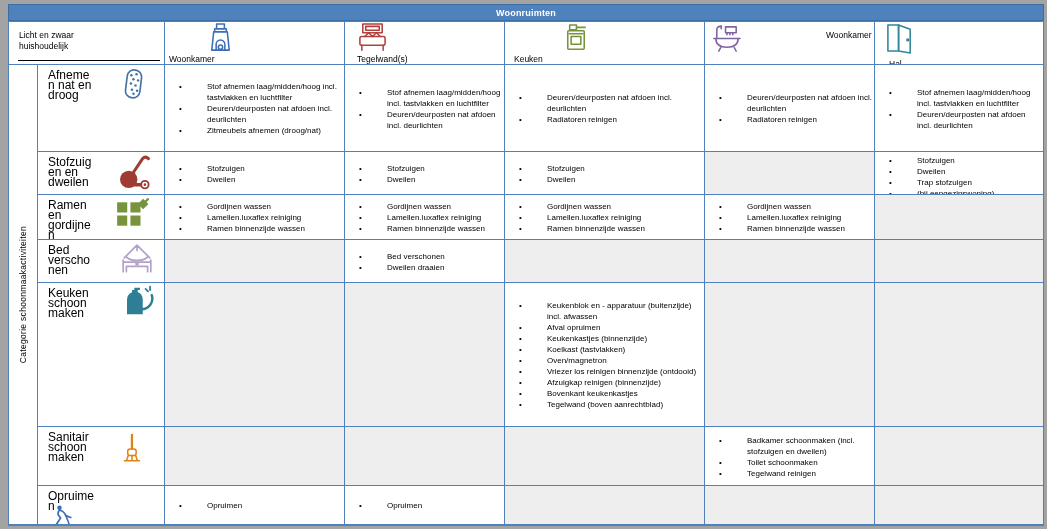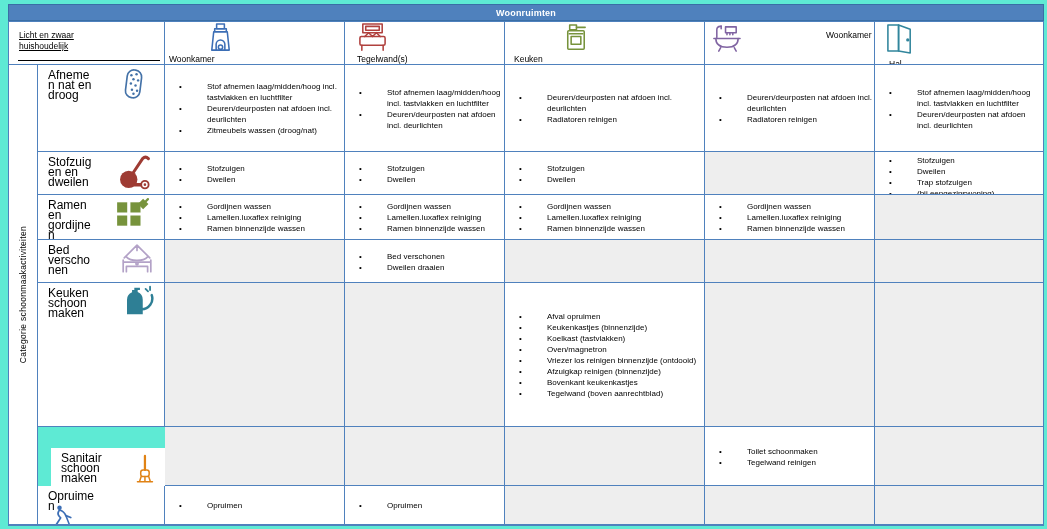--- a/index.html
+++ b/index.html
@@ -1,24 +1,24 @@
 <!DOCTYPE html>
 <html><head>
 <meta charset="utf-8">
 <style>
   html,body{margin:0;padding:0;background:#fff;font-family:"Liberation Sans",sans-serif;}
-  #stage{position:relative;width:1047px;height:529px;background:#5eead4;overflow:hidden;}
+  #stage{position:relative;width:1047px;height:529px;background:#a3a3a3;overflow:hidden;}
   .titlebar{position:absolute;left:8px;top:4px;width:1036px;height:17px;background:#4f81bd;border:1px solid #3a6ea5;
     box-sizing:border-box;color:#fff;font-weight:bold;font-size:9px;display:flex;align-items:center;justify-content:center;letter-spacing:.2px;}
   .gridedge{position:absolute;left:8px;top:21px;width:1036px;height:504px;border-left:1px solid #4f81bd;border-top:1px solid #4f81bd;box-sizing:border-box;pointer-events:none;}
   .bottomline{position:absolute;left:8px;top:524px;width:1036px;height:2px;background:#4f81bd;}
   .cell{position:absolute;box-sizing:border-box;border-right:1px solid #4f81bd;border-bottom:1px solid #4f81bd;background:#fff;overflow:hidden;}
   .gray{background:#eeeeee;}
   .corner{padding:9px 6px 0 11px;font-size:8.5px;line-height:11px;color:#000;}
-  .corner .ul{text-decoration:underline;display:inline-block;width:80px;}
+  .corner .ul{display:inline-block;width:80px;}
   .blackline{position:absolute;left:10px;bottom:3px;width:142px;height:1px;background:#000;}
   .sidecell{display:flex;align-items:center;justify-content:center;}
   .vlabel{writing-mode:vertical-rl;transform:rotate(180deg);font-size:8.5px;color:#000;white-space:nowrap;letter-spacing:.3px;}
   .colhead{}
   .colhead .cicon{position:absolute;top:2px;}
   .colhead .clabel{position:absolute;top:33px;font-size:8.5px;color:#000;white-space:nowrap;}
   .clabel.wrapright{white-space:normal;text-align:right;width:42px;}
   .rowhead{padding:5px 2px 0 10px;font-size:12px;line-height:10px;color:#000;}
   .rowhead .rlabel{display:inline-block;width:48px;overflow-wrap:break-word;word-wrap:break-word;}
   .rowhead .ricon{position:absolute;}
@@ -114,21 +114,21 @@
               <circle cx="18.5" cy="22" r="1.2"></circle>
               <circle cx="15" cy="25" r="1.2"></circle>
             </g>
           </svg>
         </span></div>
       <div class="cell" style="left: 165px; top: 65px; width: 180px; height: 87px;">
         <div class="tasks">
           <ul class="blist">
             <li>Stof afnemen laag/midden/hoog incl. tastvlakken en luchtfilter</li>
             <li>Deuren/deurposten nat afdoen incl. deurlichten</li>
-            <li>Zitmeubels wassen (droog/nat)</li>
+            <li>Zitmeubels afnemen (droog/nat)</li>
           </ul>
         </div>
       </div>
       <div class="cell" style="left: 345px; top: 65px; width: 160px; height: 87px;">
         <div class="tasks">
           <ul class="blist">
             <li>Stof afnemen laag/midden/hoog incl. tastvlakken en luchtfilter</li>
             <li>Deuren/deurposten nat afdoen incl. deurlichten</li>
           </ul>
         </div>
@@ -271,47 +271,49 @@
             <path d="M8 13 q0 -4.5 4.5 -6.5 V4.5 h2 V2.5 h5 v2 h-2 v1.8 q4.5 2 4.5 6.7 v13 H8 z" fill="#2e7f95" stroke="none"></path>
             <path d="M30 9 a9.5 9.5 0 0 1 -9 12.5" stroke-width="2.2"></path>
             <path d="M24.5 3.5 l2.2 2.2 M28.5 1.5 v3"></path>
           </svg>
         </span></div>
       <div class="cell gray" style="left: 165px; top: 283px; width: 180px; height: 144px;"></div>
       <div class="cell gray" style="left: 345px; top: 283px; width: 160px; height: 144px;"></div>
       <div class="cell" style="left: 505px; top: 283px; width: 200px; height: 144px;">
         <div class="tasks">
           <ul class="blist">
+            <li>Keukenblok en - apparatuur (buitenzijde) incl. afwassen</li>
             <li>Afval opruimen</li>
             <li>Keukenkastjes (binnenzijde)</li>
             <li>Koelkast (tastvlakken)</li>
             <li>Oven/magnetron</li>
             <li>Vriezer los reinigen binnenzijde (ontdooid)</li>
             <li>Afzuigkap reinigen (binnenzijde)</li>
             <li>Bovenkant keukenkastjes</li>
             <li>Tegelwand (boven aanrechtblad)</li>
           </ul>
         </div>
       </div>
       <div class="cell gray" style="left: 705px; top: 283px; width: 170px; height: 144px;"></div>
       <div class="cell gray" style="left: 875px; top: 283px; width: 169px; height: 144px;"></div>
-      <div class="cell rowhead" style="left: 51px; top: 427px; width: 127px; height: 59px; margin-top: 21px;"><span class="rlabel">Sanitair schoonmaken</span><span class="ricon" style="right: 18px; top: 6px;">
+      <div class="cell rowhead" style="left: 38px; top: 427px; width: 127px; height: 59px;"><span class="rlabel">Sanitair schoonmaken</span><span class="ricon" style="right: 18px; top: 6px;">
           <svg width="30" height="30" viewBox="0 0 32 32" fill="none" stroke="#e08214" stroke-width="1.6" stroke-linecap="round" stroke-linejoin="round">
             <path d="M17 2 v15" stroke-width="2.4"></path>
             <rect x="12.5" y="17" width="9" height="7" rx="2.5"></rect>
             <path d="M13 24 l-1.5 4.5 M17 24 v4.5 M21 24 l1.5 4.5"></path>
             <path d="M9 29.5 h16"></path>
           </svg>
         </span></div>
       <div class="cell gray" style="left: 165px; top: 427px; width: 180px; height: 59px;"></div>
       <div class="cell gray" style="left: 345px; top: 427px; width: 160px; height: 59px;"></div>
       <div class="cell gray" style="left: 505px; top: 427px; width: 200px; height: 59px;"></div>
       <div class="cell" style="left: 705px; top: 427px; width: 170px; height: 59px;">
         <div class="tasks">
           <ul class="blist">
+            <li>Badkamer schoonmaken (incl. stofzuigen en dweilen)</li>
             <li>Toilet schoonmaken</li>
             <li>Tegelwand reinigen</li>
           </ul>
         </div>
       </div>
       <div class="cell gray" style="left: 875px; top: 427px; width: 169px; height: 59px;"></div>
       <div class="cell rowhead" style="left: 38px; top: 486px; width: 127px; height: 39px;"><span class="rlabel">Opruimen</span><span class="ricon" style="left: 14px; top: 18px;">
           <svg width="24" height="24" viewBox="0 0 32 32" fill="none" stroke="#3c6eb5" stroke-width="1.6" stroke-linecap="round" stroke-linejoin="round">
             <circle cx="10" cy="5" r="3" fill="#3c6eb5" stroke="none"></circle>
             <path d="M10 8 q6 1.5 8.5 7.5 l6.5 2.5" stroke-width="2.4"></path>

